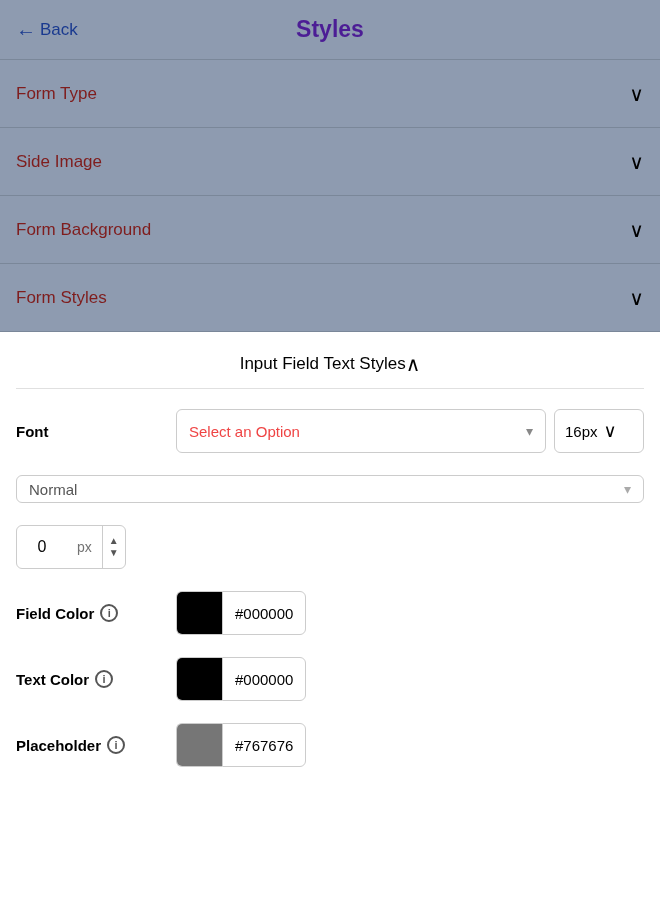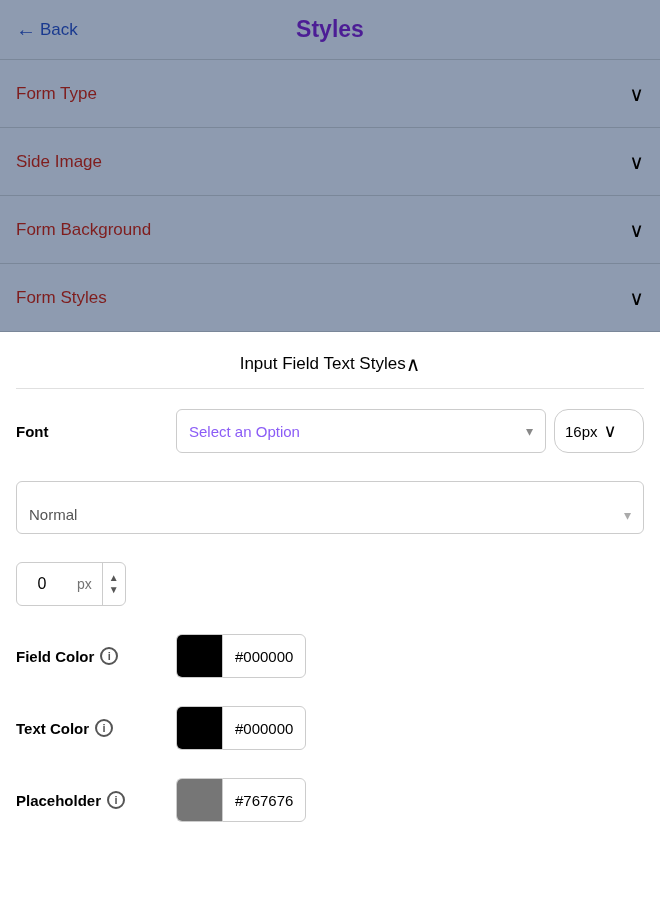--- a/index.html
+++ b/index.html
@@ -96,21 +96,21 @@
 
     .chevron-up {
       font-size: 20px;
       color: #000;
     }
 
     
     .form-row {
       display: flex;
       align-items: center;
-      margin-bottom: 28px;
+      margin-bottom: 22px;
     }
 
     .form-label {
       font-size: 15px;
       font-weight: 700;
       color: #000;
       min-width: 160px;
       text-align: right;
       padding-right: 16px;
       display: flex;
@@ -148,21 +148,21 @@
       height: 44px;
     }
 
     .select-dropdown .dropdown-arrow {
       color: #888;
       font-size: 14px;
     }
 
     .font-size-dropdown {
       border: 1px solid #ccc;
-      border-radius: 14px;
+      border-radius: 6px;
       padding: 10px 10px;
       font-size: 15px;
       color: #000;
       background: #fff;
       display: flex;
       align-items: center;
       gap: 6px;
       cursor: pointer;
       height: 44px;
       margin-left: 8px;
@@ -181,24 +181,24 @@
     
     .weight-dropdown {
       flex: 1;
       border: 1px solid #ccc;
       border-radius: 6px;
       padding: 10px 12px;
       font-size: 15px;
       color: #555;
       background: #fff;
       display: flex;
-      align-items: flex-end;
+      align-items: center;
       justify-content: space-between;
       cursor: pointer;
-      height: 53px;
+      height: 28px;
     }
 
     .weight-dropdown .dropdown-arrow {
       color: #aaa;
       font-size: 14px;
     }
 
     
     .spacing-input-group {
       display: flex;
@@ -314,21 +314,21 @@
     <span class="expanded-title">Input Field Text Styles</span>
     <span class="chevron-up">∧</span>
   </div>
 
   <div class="form-row">
     <div class="form-label">
       <span>Font</span>
     </div>
     <div class="font-row" style="flex:1;">
       <div class="select-dropdown" style="flex:1;">
-        <span style="color:#8b5cf6;">Select an Option</span>
+        <span style="color:#ef4444;">Select an Option</span>
         <span class="dropdown-arrow">▾</span>
       </div>
       <div class="font-size-dropdown">
         <span>16px</span>
         <span class="dropdown-arrow">∨</span>
       </div>
     </div>
   </div>
 
   <div class="form-row">

